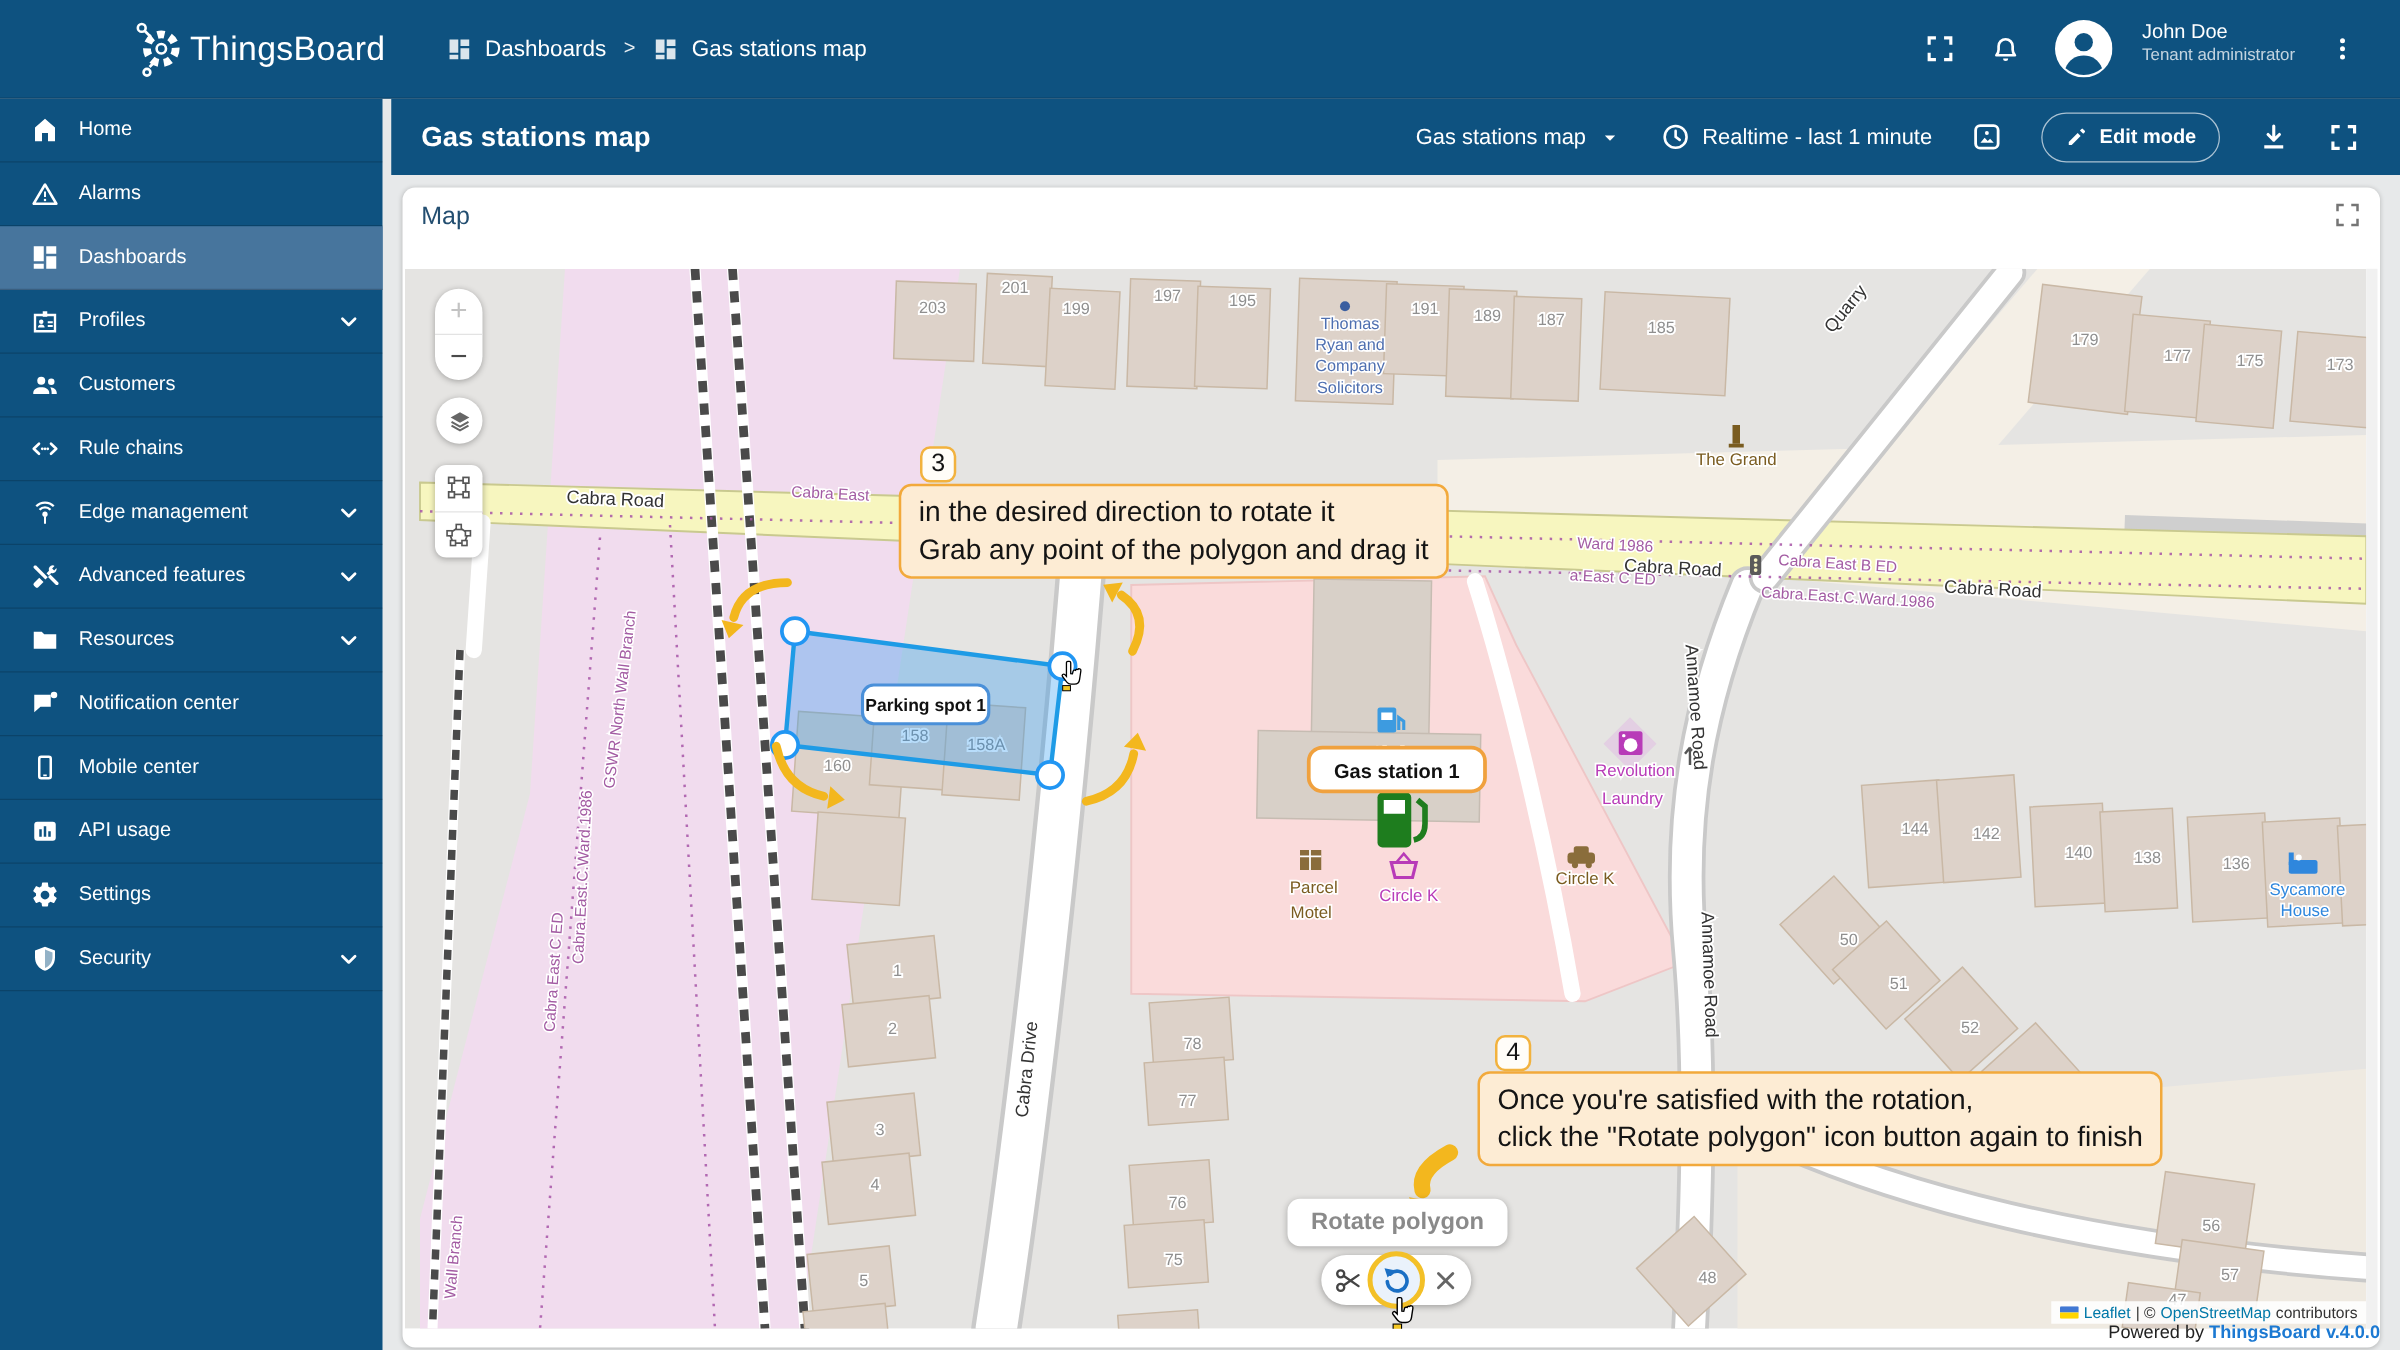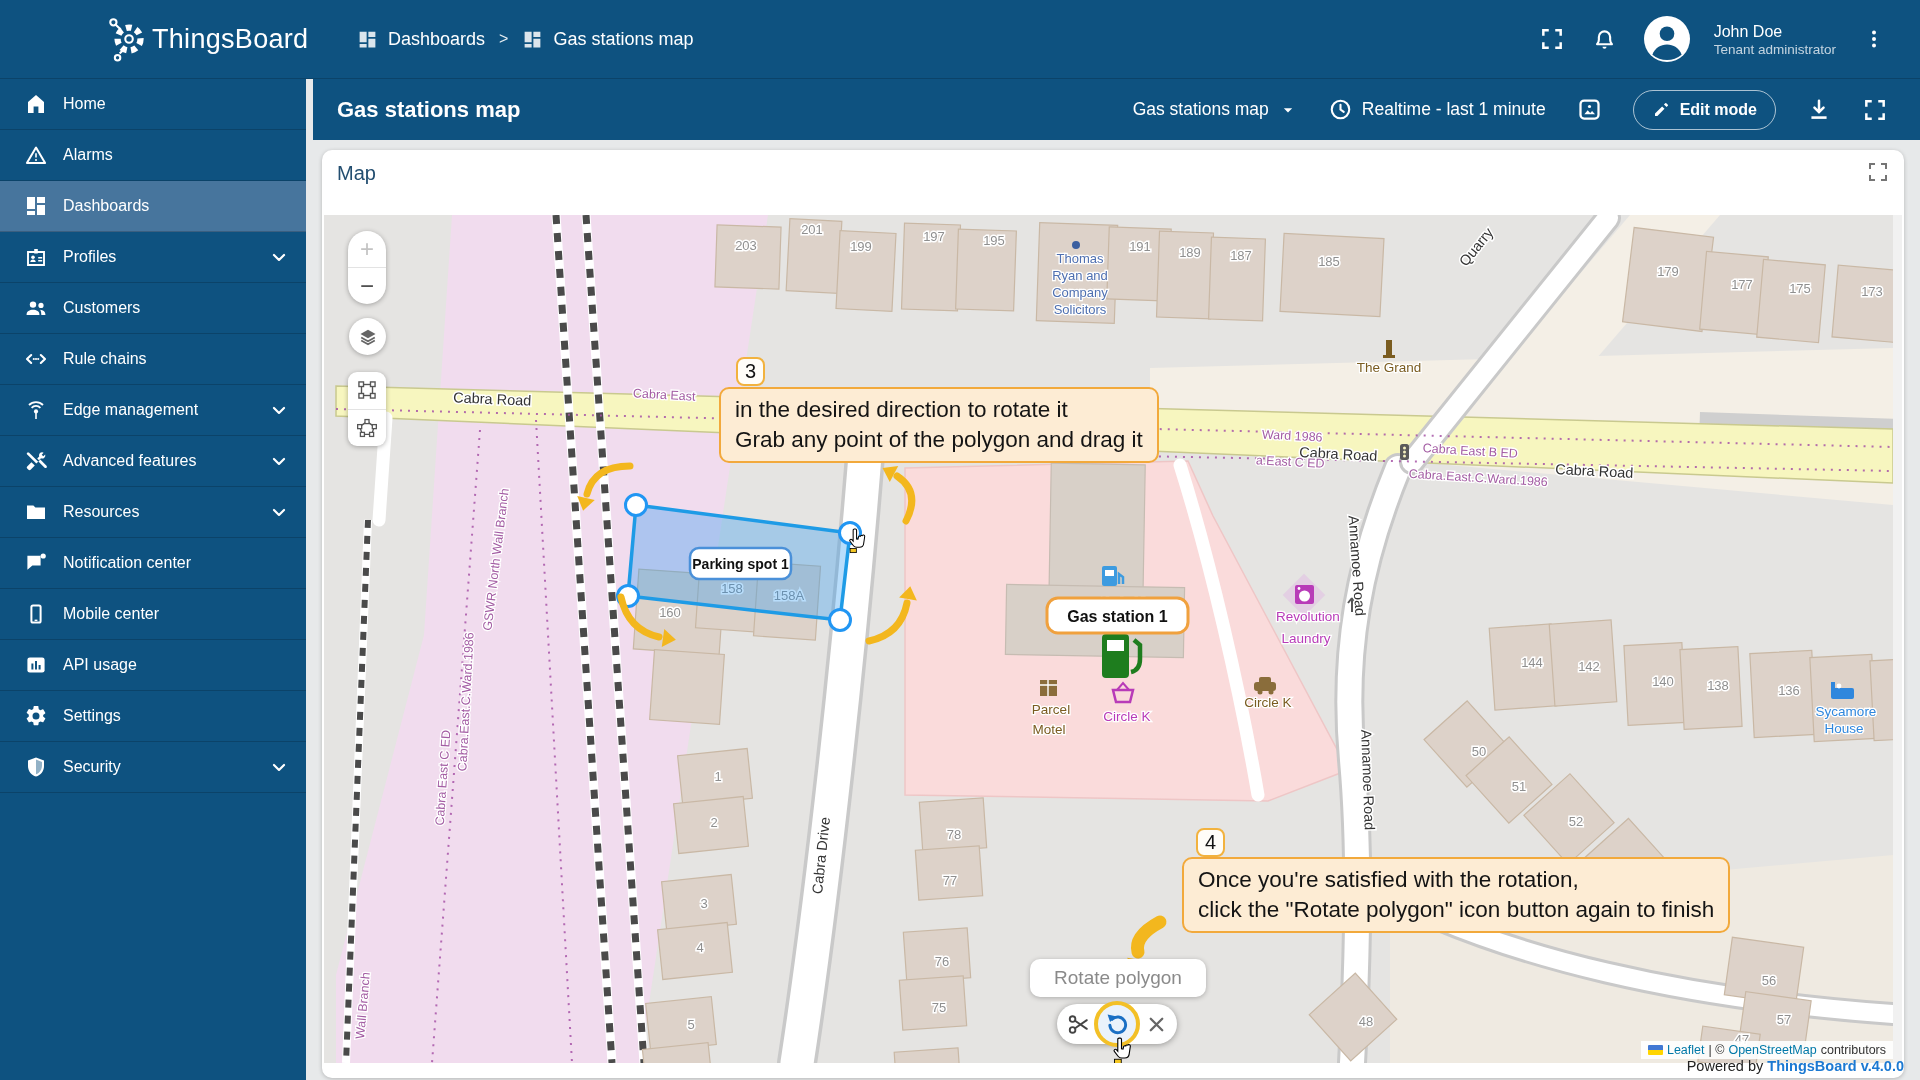--- a/index.html
+++ b/index.html
@@ -9,21 +9,21 @@
   .topbar { position:absolute; left:0; top:0; width:1920px; height:79px;
     background:#0e5280; display:flex; align-items:center;
     border-bottom:1px solid rgba(0,0,0,0.18); z-index:30; color:#fff; }
   .logo { display:flex; align-items:center; gap:0; padding-left:104px; width:313px; }
   .logo-text { font-size:27px; font-weight:400; letter-spacing:0.3px; }
   .crumbs { display:flex; align-items:center; gap:14px; margin-left:44px; font-size:18px; }
   .crumb { display:flex; align-items:center; gap:10px; cursor:pointer; }
   .crumb.current { font-weight:500; }
   .crumb-sep { font-size:16px; opacity:0.9; }
   .top-right { margin-left:auto; display:flex; align-items:center; gap:26px; padding-right:34px; }
-  .userblock { display:flex; align-items:center; gap:24px; }
+  .userblock { display:flex; align-items:flex-start; gap:24px; }
   .uname { font-size:16px; line-height:20px; }
   .urole { font-size:13.5px; color:rgba(255,255,255,0.75); }
   .iconbtn { display:flex; align-items:center; justify-content:center; cursor:pointer; }
   
   .toolbar { position:absolute; left:313px; top:79px; width:1607px; height:61px;
     background:#0e5280; color:#fff; display:flex; align-items:center; z-index:29; }
   .page-title { font-size:22px; font-weight:700; margin-left:24px; }
   .tb-right { margin-left:auto; display:flex; align-items:center; gap:30px; padding-right:32px; }
   .tb-item { display:flex; align-items:center; gap:9px; font-size:17.5px; cursor:pointer; }
   .editbtn { display:flex; align-items:center; gap:9px; border:1px solid rgba(255,255,255,0.65);
@@ -60,21 +60,21 @@
   .ebtn { flex:1; display:flex; align-items:center; justify-content:center; cursor:pointer; }
   .ebtn:first-child { border-bottom:1px solid #e3e3e3; }
   
   .guide { position:absolute; background:#fdecd4; border:2.5px solid #f2a93b; border-radius:10px;
     padding:6px 14px; color:#141414; font-size:22.5px; line-height:30px; white-space:nowrap; z-index:6; }
   .gbadge { position:absolute; width:29px; height:29px; background:#fffdf8; border:2.5px solid #f2b23e;
     border-radius:8px; display:flex; align-items:center; justify-content:center;
     font-size:20px; font-weight:500; color:#141414; z-index:7; }
   .hovertip { position:absolute; left:706px; top:744px; width:176px; height:38px; background:#fff;
     border-radius:10px; box-shadow:0 1px 5px rgba(0,0,0,0.25); display:flex; align-items:center;
-    justify-content:center; font-size:19px; color:#8a8a8a; z-index:6; }
+    justify-content:center; font-size:19px; color:#8a8a8a; z-index:6;font-weight:bold; }
   .pill { position:absolute; left:733px; top:789px; width:120px; height:40px; background:#fff;
     border-radius:21px; box-shadow:0 1px 6px rgba(0,0,0,0.35); display:flex; align-items:center;
     justify-content:space-between; padding:0 9px; z-index:5; }
   .ring { position:absolute; left:770px; top:786px; width:46px; height:46px; border-radius:50%;
     background:#eaf2fb; border:4px solid #f3c027; display:flex; align-items:center;
     justify-content:center; z-index:6; cursor:pointer; }
   .hand2 { position:absolute; left:786px; top:822px; z-index:8; }
   
   .attrib { position:absolute; right:0; bottom:4px; background:rgba(255,255,255,0.88);
     padding:2px 7px; font-size:12.5px; color:#333; display:flex; align-items:center; gap:4px; z-index:6; }

